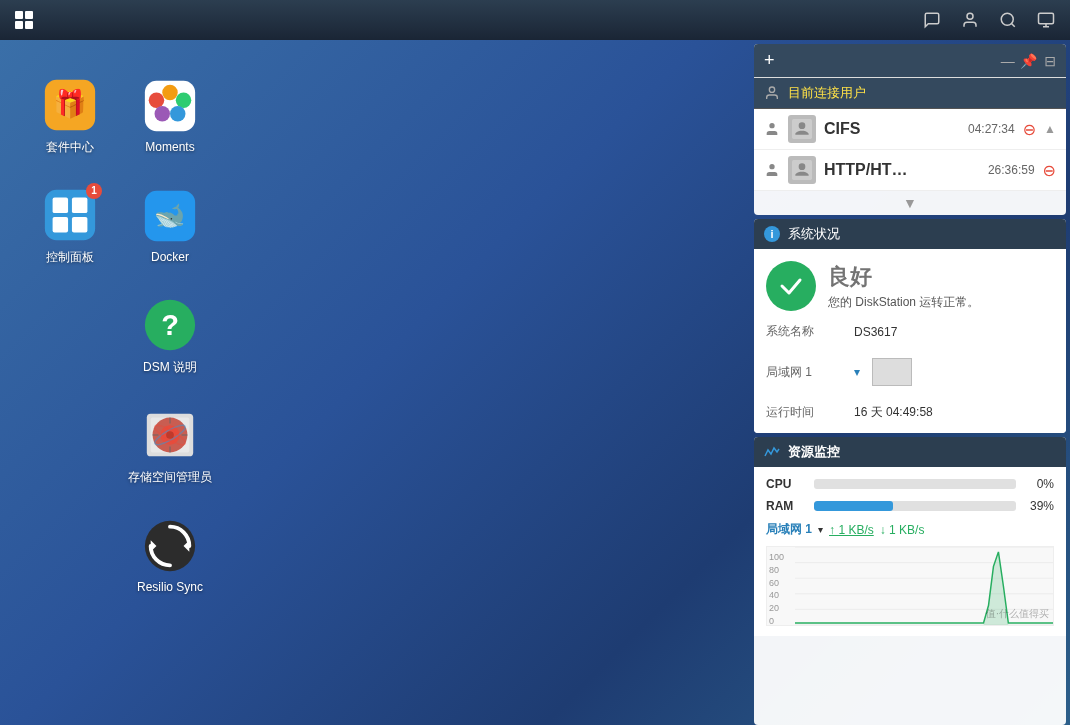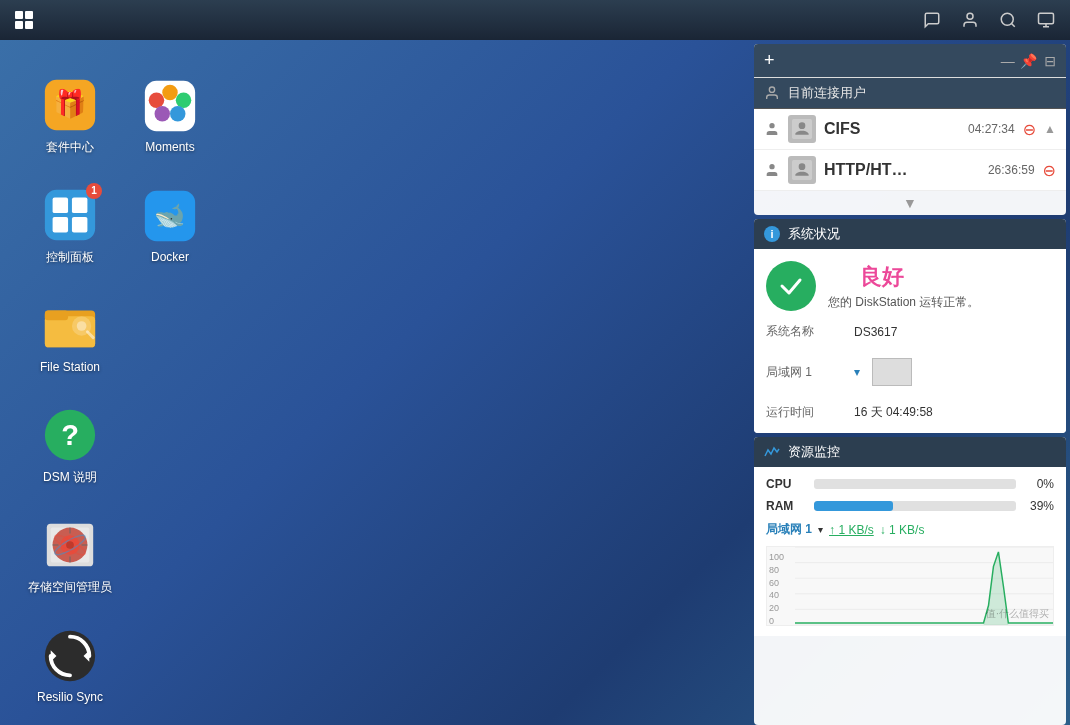--- a/index.html
+++ b/index.html
@@ -258,24 +258,23 @@
       display: flex;
       align-items: center;
       justify-content: center;
       flex-shrink: 0;
     }
     .status-check svg {
       width: 28px;
       height: 28px;
     }
     .status-text-good {
-      color: #ec4899;
+      color: #737373;
       font-size: 22px;
       font-weight: bold;
-      margin-left: 32px;
     }
     .status-text-sub {
       color: #555;
       font-size: 12px;
       margin-top: 2px;
     }
     .status-info-grid {
       display: flex;
       flex-direction: column;
       gap: 18px;
@@ -318,20 +317,21 @@
       flex: 1;
     }
     .resource-header {
       background: #2c3e50;
       color: #fff;
       display: flex;
       align-items: center;
       gap: 8px;
       padding: 6px 10px;
       font-size: 13px;
+      font-weight: bold;
     }
     .resource-icon {
       width: 16px;
       height: 16px;
       display: flex;
       align-items: center;
       justify-content: center;
     }
     .resource-body {
       padding: 10px 12px;
@@ -533,33 +533,20 @@
     <div class="desktop-icon">
       <div class="icon-img">
         <svg class="icon-docker" viewBox="0 0 60 60">
           <rect x="4" y="4" width="52" height="52" rx="12" fill="#2496ed"></rect>
           <text x="30" y="38" text-anchor="middle" font-size="26" fill="white">🐋</text>
         </svg>
       </div>
       <span class="icon-label">Docker</span>
     </div>
 
-    <div class="desktop-icon">
-      <div class="icon-img">
-        <svg class="icon-filestation" viewBox="0 0 60 60">
-          <rect x="4" y="14" width="52" height="38" rx="4" fill="#e8a020"></rect>
-          <rect x="4" y="20" width="52" height="32" rx="4" fill="#f5bc40"></rect>
-          <rect x="4" y="14" width="24" height="10" rx="3" fill="#e8a020"></rect>
-          <circle cx="42" cy="30" r="10" fill="rgba(255,255,255,0.2)"></circle>
-          <circle cx="42" cy="30" r="5" fill="rgba(255,255,255,0.4)"></circle>
-          <line x1="48" y1="36" x2="54" y2="42" stroke="rgba(255,255,255,0.5)" stroke-width="3" stroke-linecap="round"></line>
-        </svg>
-      </div>
-      <span class="icon-label">File Station</span>
-    </div>
 
     <div style="visibility:hidden"></div>
 
     <div class="desktop-icon">
       <div class="icon-img">
         <svg class="icon-dsm" viewBox="0 0 60 60">
           <circle cx="30" cy="30" r="26" fill="#27ae60"></circle>
           <text x="30" y="40" text-anchor="middle" font-size="30" fill="white" font-weight="bold">?</text>
         </svg>
       </div>
@@ -622,21 +609,21 @@
           <span>—</span>
           <span>📌</span>
           <span>⊟</span>
         </div>
       </div>
       <div style="background:#34495e; padding: 6px 10px; display:flex; align-items:center; gap:8px; border-bottom:1px solid #555;">
         <svg width="16" height="16" viewBox="0 0 24 24" fill="none" stroke="#aaa" stroke-width="2">
           <path d="M20 21v-2a4 4 0 0 0-4-4H8a4 4 0 0 0-4 4v2"></path>
           <circle cx="12" cy="7" r="4"></circle>
         </svg>
-        <span style="color:#e5e5e5; font-size:13px;">目前连接用户</span>
+        <span style="color:#fde047; font-size:13px;">目前连接用户</span>
       </div>
       <div class="users-list">
 
         <div class="user-row">
           <svg width="16" height="16" viewBox="0 0 24 24" fill="#888">
             <path d="M20 21v-2a4 4 0 0 0-4-4H8a4 4 0 0 0-4 4v2" fill="#888"></path>
             <circle cx="12" cy="7" r="4" fill="#888"></circle>
           </svg>
           <div class="user-avatar">
             <svg width="20" height="20" viewBox="0 0 24 24">

